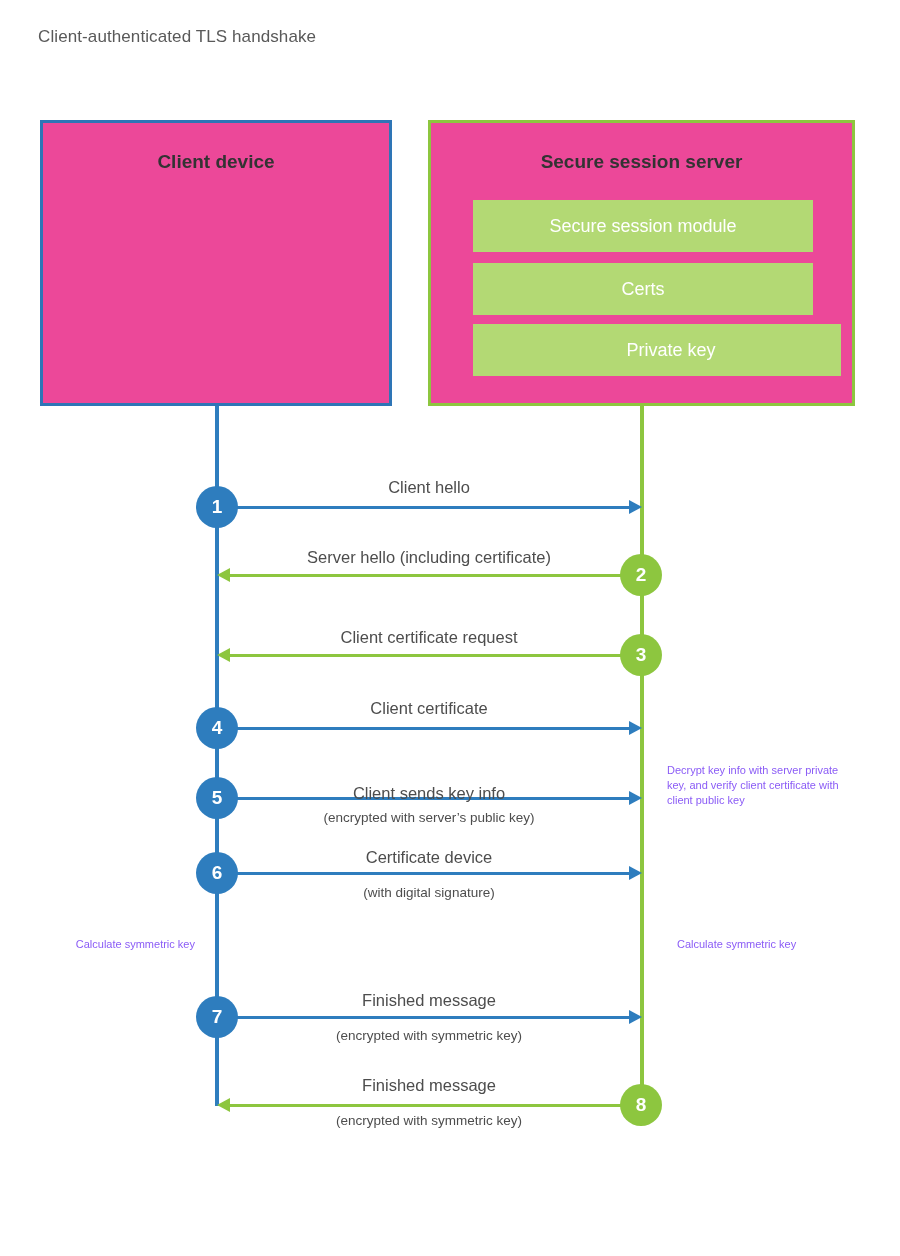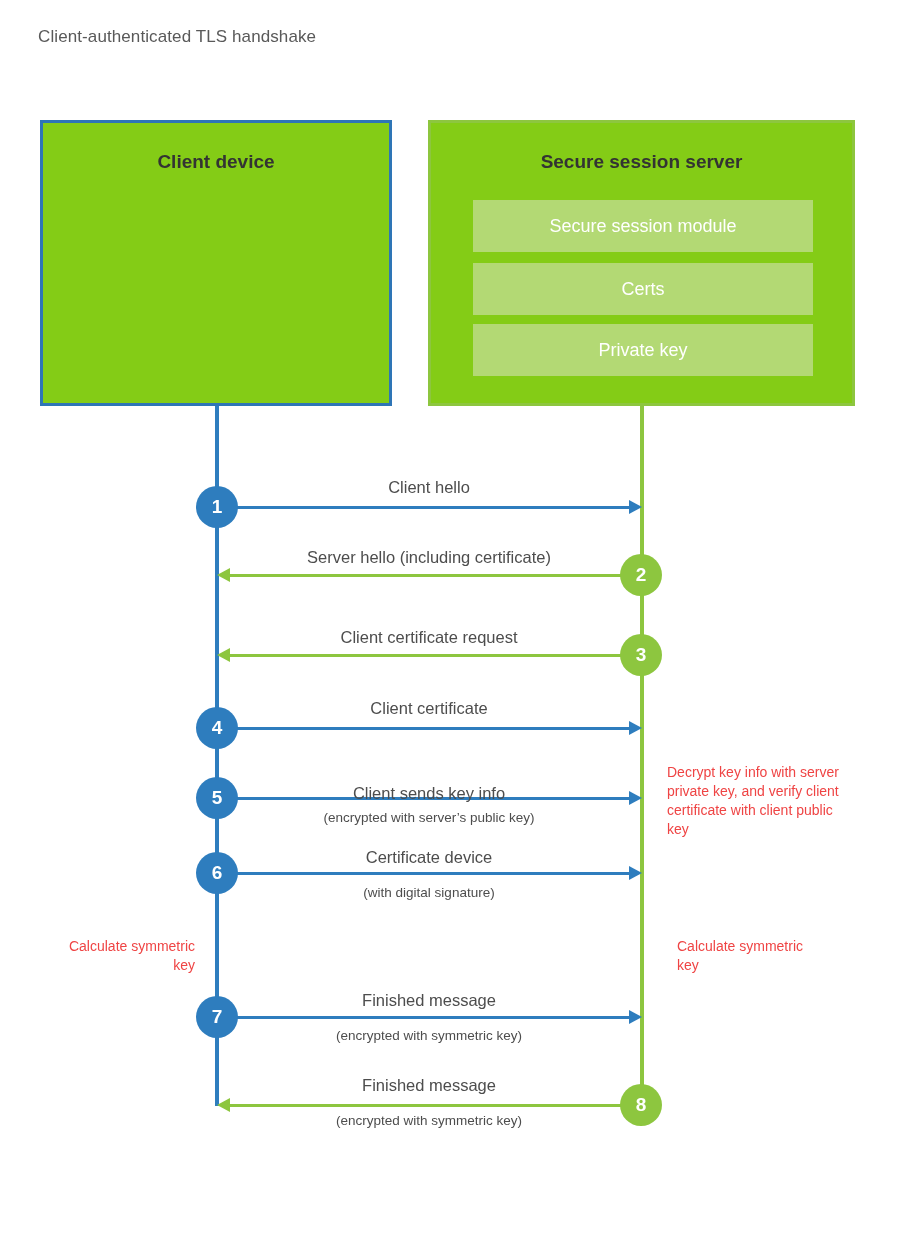--- a/index.html
+++ b/index.html
@@ -28,21 +28,21 @@
     font-weight: 400;
     color: #595959;
     letter-spacing: 0.1px;
     white-space: nowrap;
   }
 
   
   .actor-box {
     position: absolute;
     box-sizing: border-box;
-    background: #84cc16;
+    background: #ec4899;
   }
   .actor-box.client {
     left: 40px;
     top: 120px;
     width: 352px;
     height: 286px;
     border: 3px solid #2E75B6;
   }
   .actor-box.server {
     left: 428px;
@@ -88,21 +88,21 @@
     background: #B3D974;
     color: #ffffff;
     font-size: 18px;
     display: flex;
     align-items: center;
     justify-content: center;
     text-align: center;
   }
   .server-bar.b0 { top: 77px; }
   .server-bar.b1 { top: 140px; }
-  .server-bar.b2 { top: 201px; }
+  .server-bar.b2 { top: 201px; padding-left: 28px; }
 
   
   .lifeline {
     position: absolute;
     width: 4px;
     top: 406px;
   }
   .lifeline.client { left: 215px; background: #2E7DBE; height: 700px; }
   .lifeline.server { left: 640px; background: #8DC63F; height: 700px; }
 
@@ -161,23 +161,23 @@
     display: flex;
     align-items: center;
     justify-content: center;
   }
   .step.blue { background: #2E7DBE; }
   .step.green { background: #8DC63F; }
 
   
   .note {
     position: absolute;
-    font-size: 14px;
+    font-size: 11px;
     line-height: 1.35;
-    color: #ef4444;
+    color: #8b5cf6;
   }
   .note.left { text-align: right; }
   .note.right { text-align: left; }
 </style>
 </head>
 <body>
 
 <div id="canvas">
 
   <div class="page-title">Client-authenticated TLS handshake</div>

